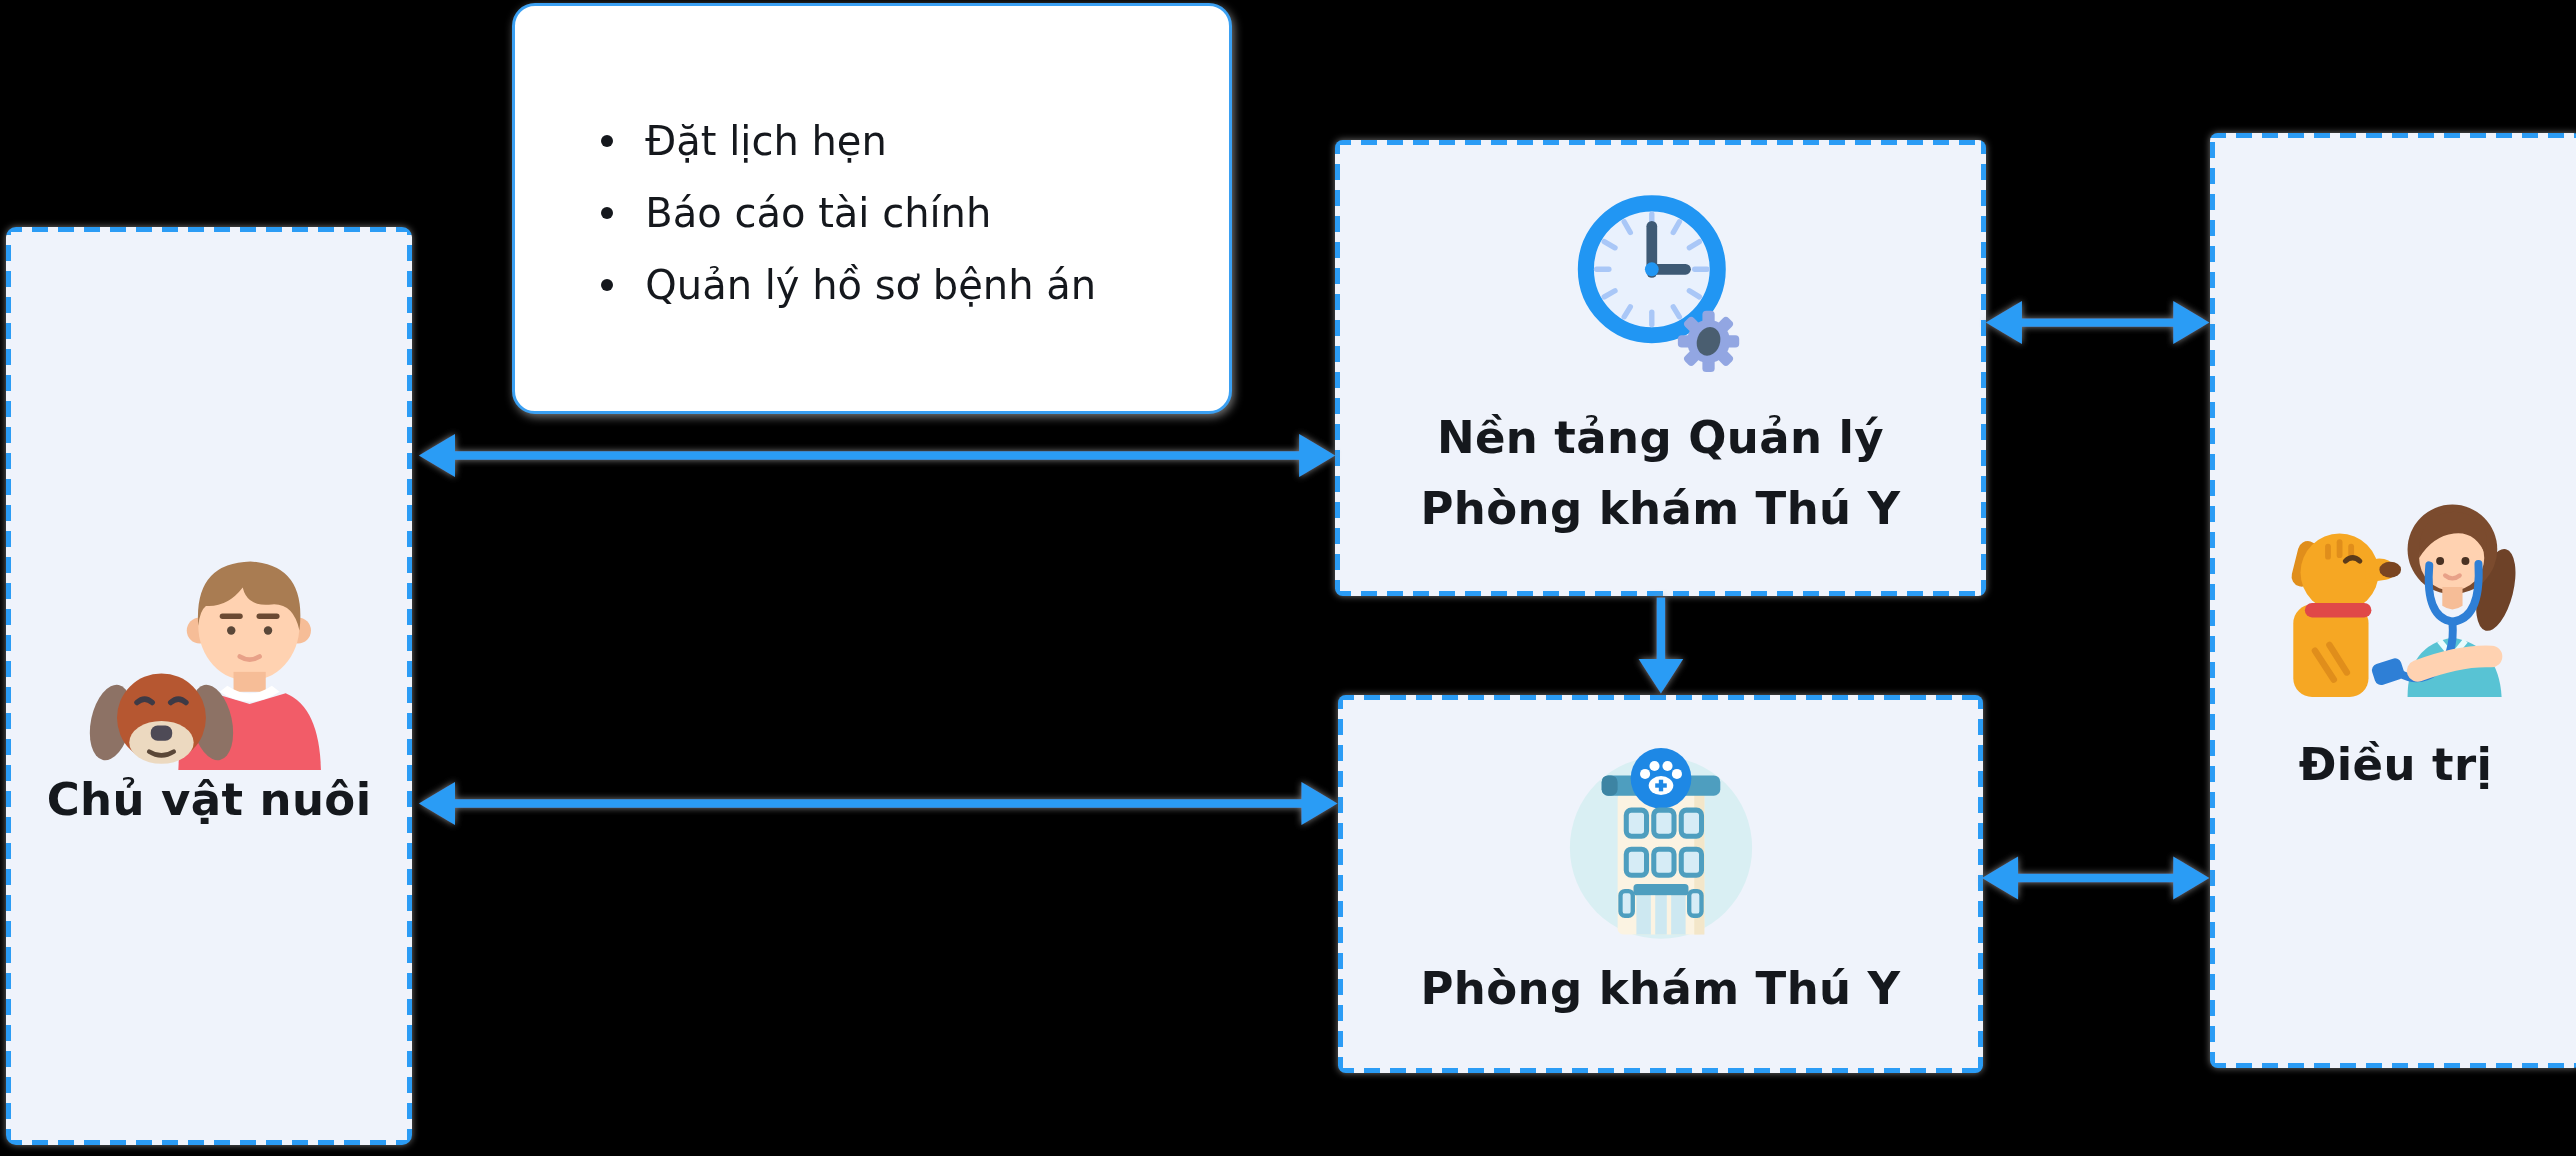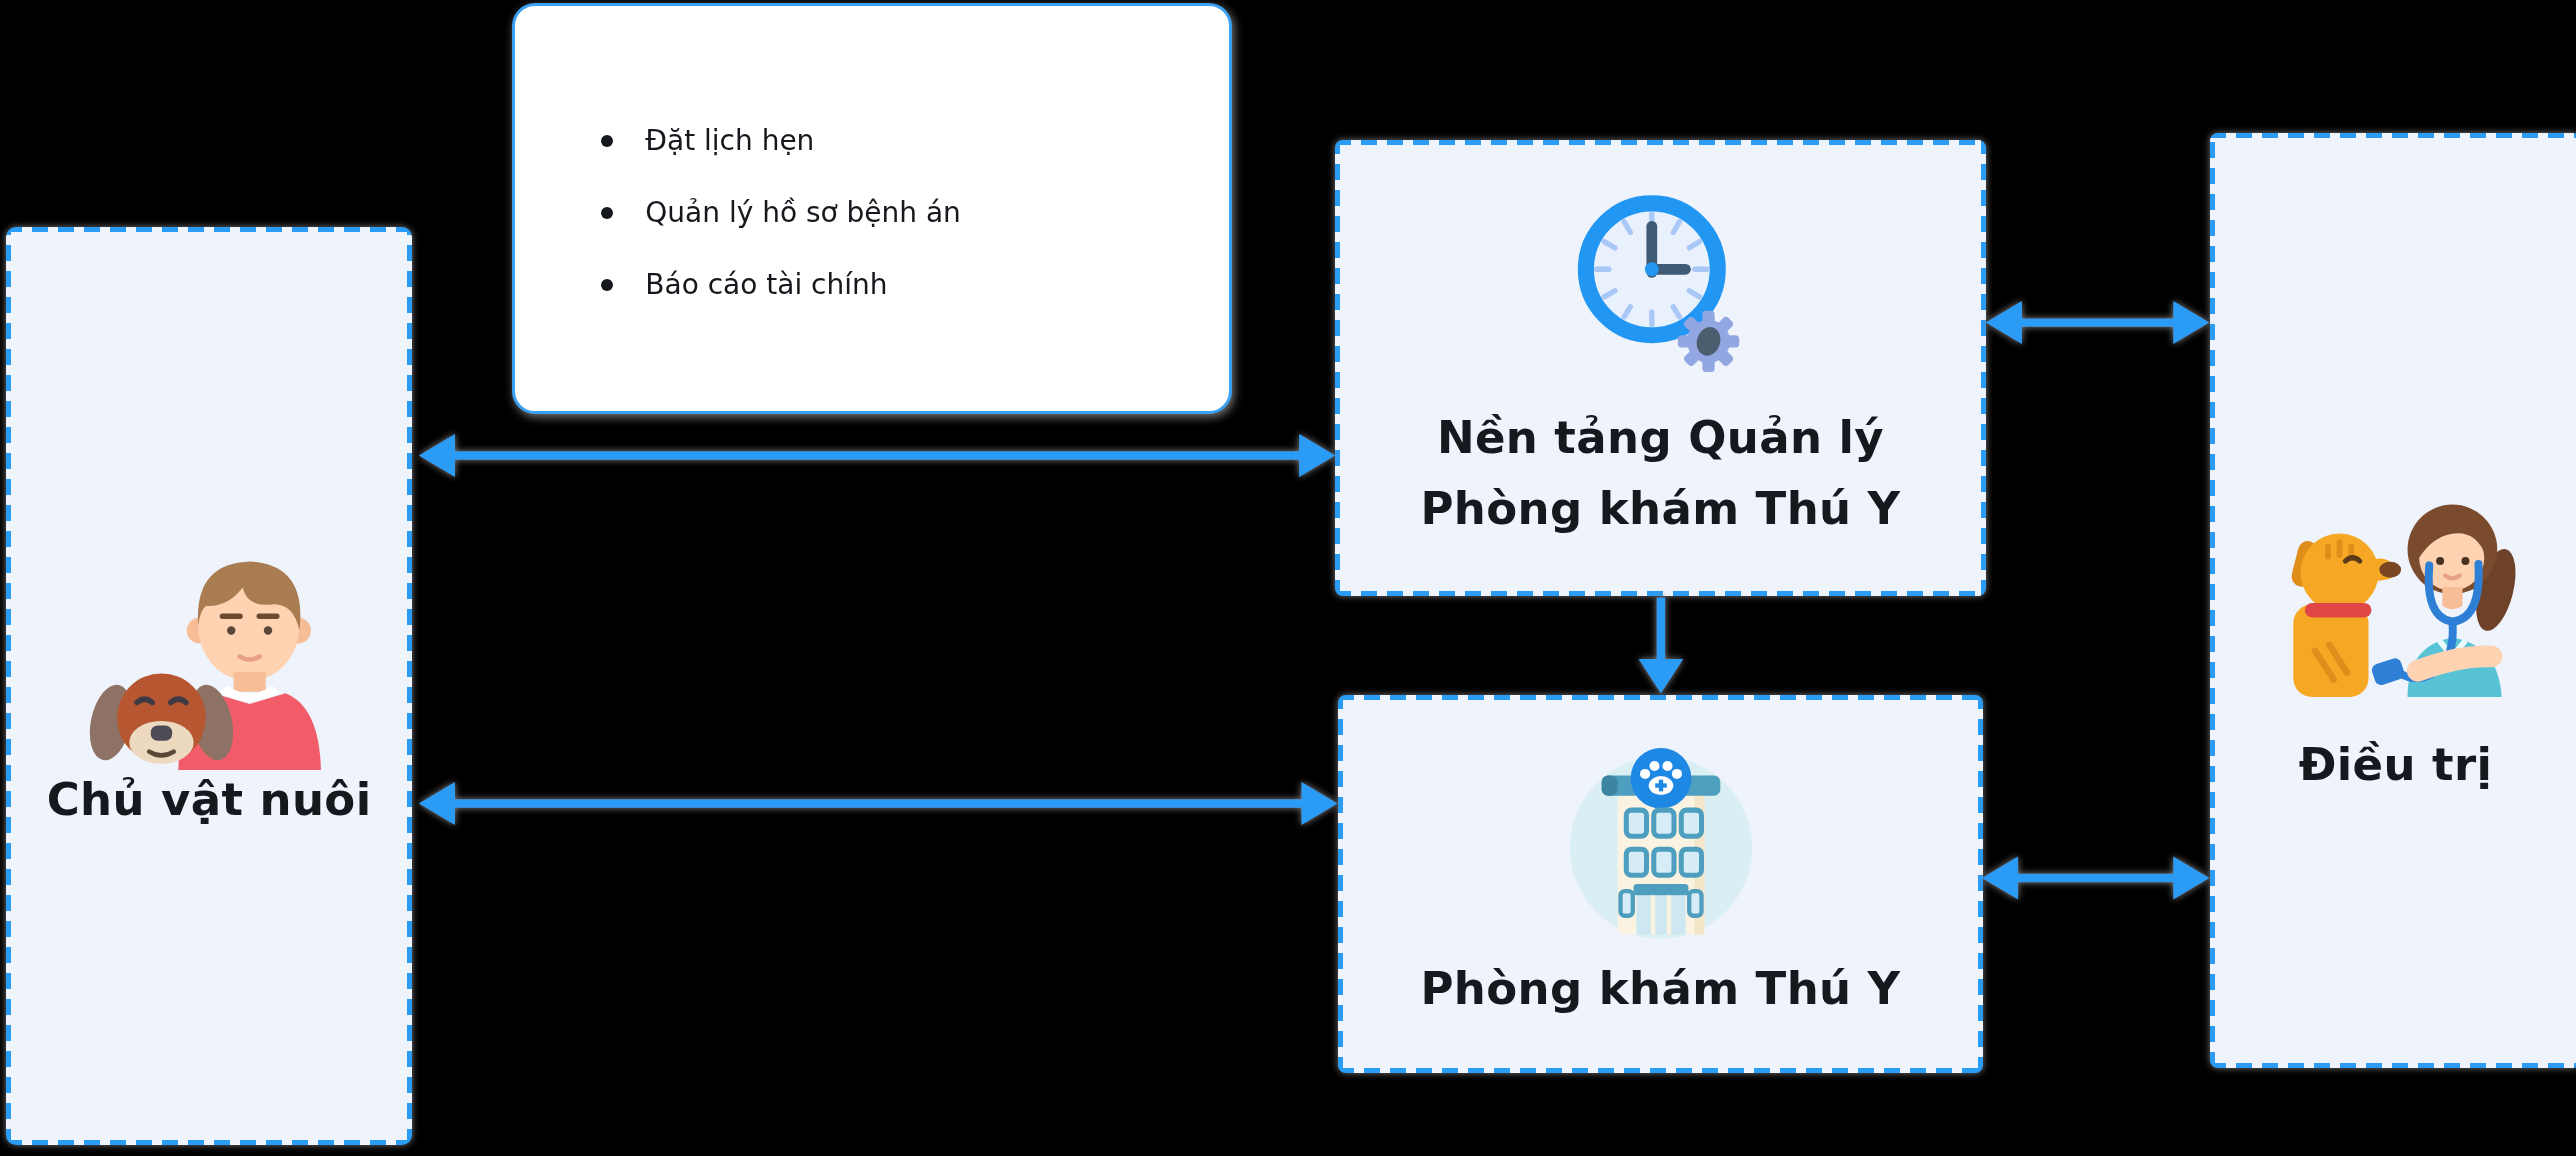--- a/index.html
+++ b/index.html
@@ -29,21 +29,21 @@
     position:absolute;left:0;right:0;text-align:center;
     font-size:45px;font-weight:600;line-height:71px;letter-spacing:0.4px;
   }
   
   .callout{
     position:absolute;background:#fff;border:3.8px solid #3ba0f2;border-radius:23px;
     box-sizing:border-box;
     filter:drop-shadow(2.3px 3.1px 4.6px rgba(125,125,125,.95));
   }
   .bullets{list-style:none;margin:0;padding:0;position:absolute;left:86px;top:99px;right:31px;}
-  .bullets li{display:flex;align-items:center;font-size:28px;font-weight:500;line-height:72px;}
+  .bullets li{display:flex;align-items:center;font-size:40px;font-weight:500;line-height:72px;}
   .bullet-dot{width:12.3px;height:12.3px;border-radius:50%;background:#15181d;margin-right:32px;flex:0 0 auto;}
   .billing-lines{position:absolute;left:0;right:0;top:31px;text-align:center;
     font-size:41px;font-weight:500;line-height:71px;}
   
   .arrows{position:absolute;left:0;top:0;pointer-events:none;}
 </style>
 </head>
 <body>
 
 <div class="canvas">
@@ -77,25 +77,25 @@
   </div>
 
   <div class="callout" style="left:512px;top:3.1px;width:720px;height:411px;">
     <ul class="bullets">
       <li>
         <span class="bullet-dot"></span>
         <span>Đặt lịch hẹn</span>
       </li>
       <li>
         <span class="bullet-dot"></span>
-        <span>Quản lý hồ sơ bệnh án</span>
+        <span>Báo cáo tài chính</span>
       </li>
       <li>
         <span class="bullet-dot"></span>
-        <span>Báo cáo tài chính</span>
+        <span>Quản lý hồ sơ bệnh án</span>
       </li>
     </ul>
   </div>
 
 
   <div class="dashed-node" style="left:1335px;top:140px;width:651px;height:456px;">
     <svg class="node-icon" style="top:43px;" width="184" height="194" viewBox="0 0 240 252">
       <circle cx="108" cy="112" r="86" fill="#e9f1fd" stroke="#2196f3" stroke-width="21"></circle>
       <g stroke="#a9c7f7" stroke-width="7" stroke-linecap="round">
         <line x1="108" y1="40" x2="108" y2="56"></line>

